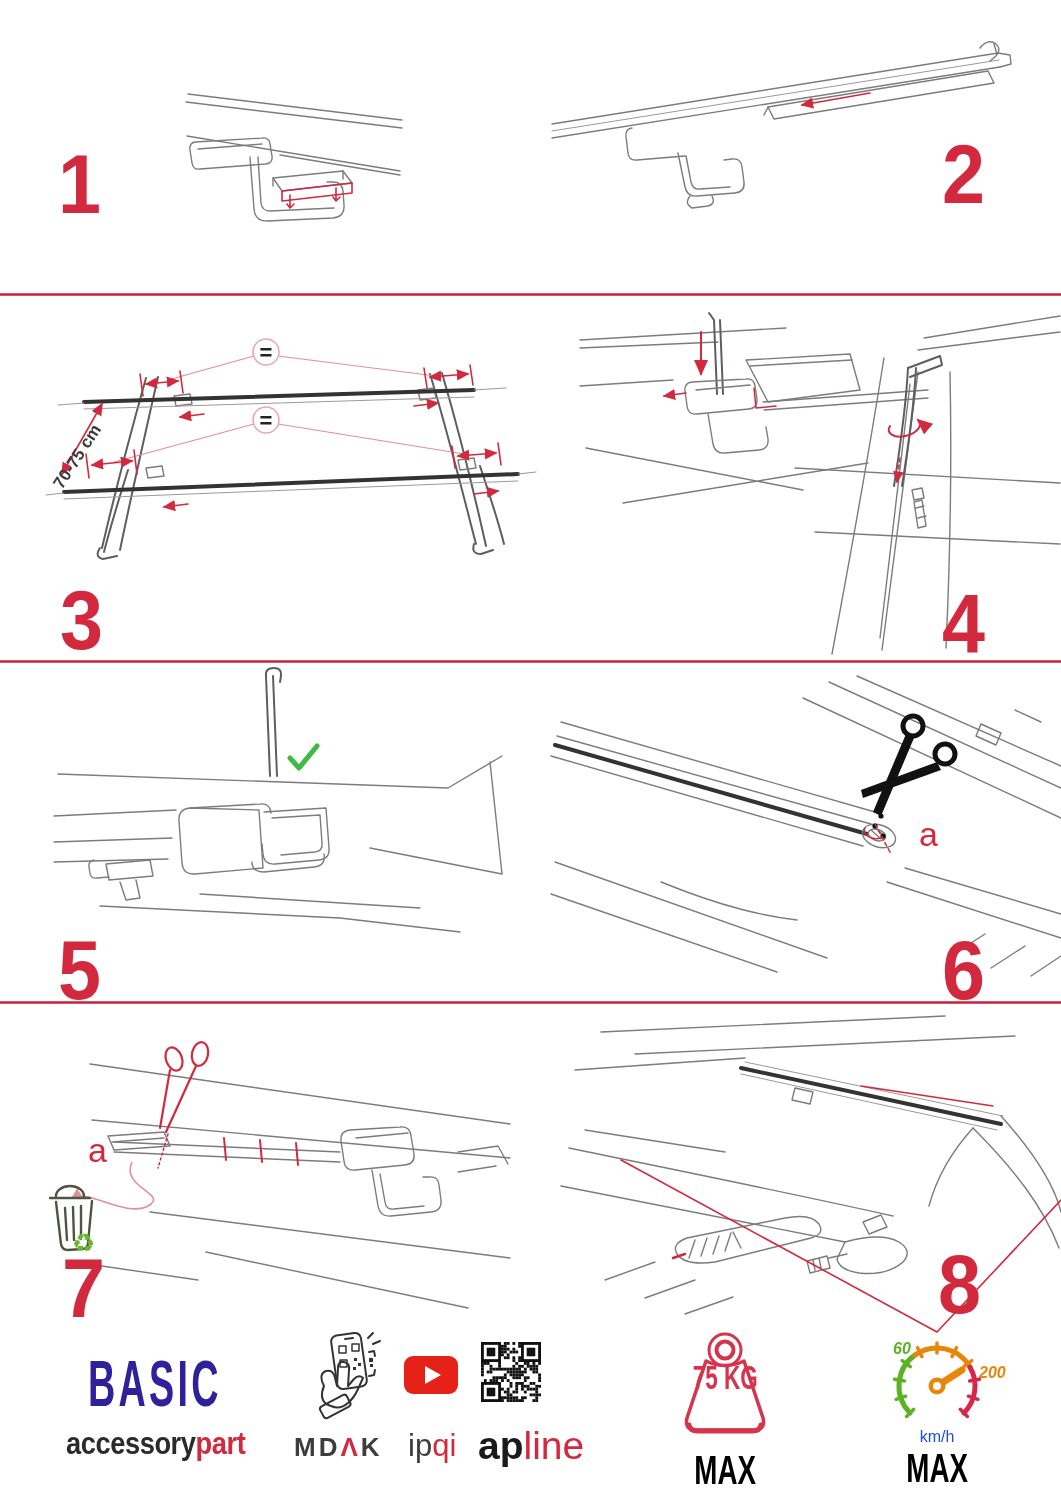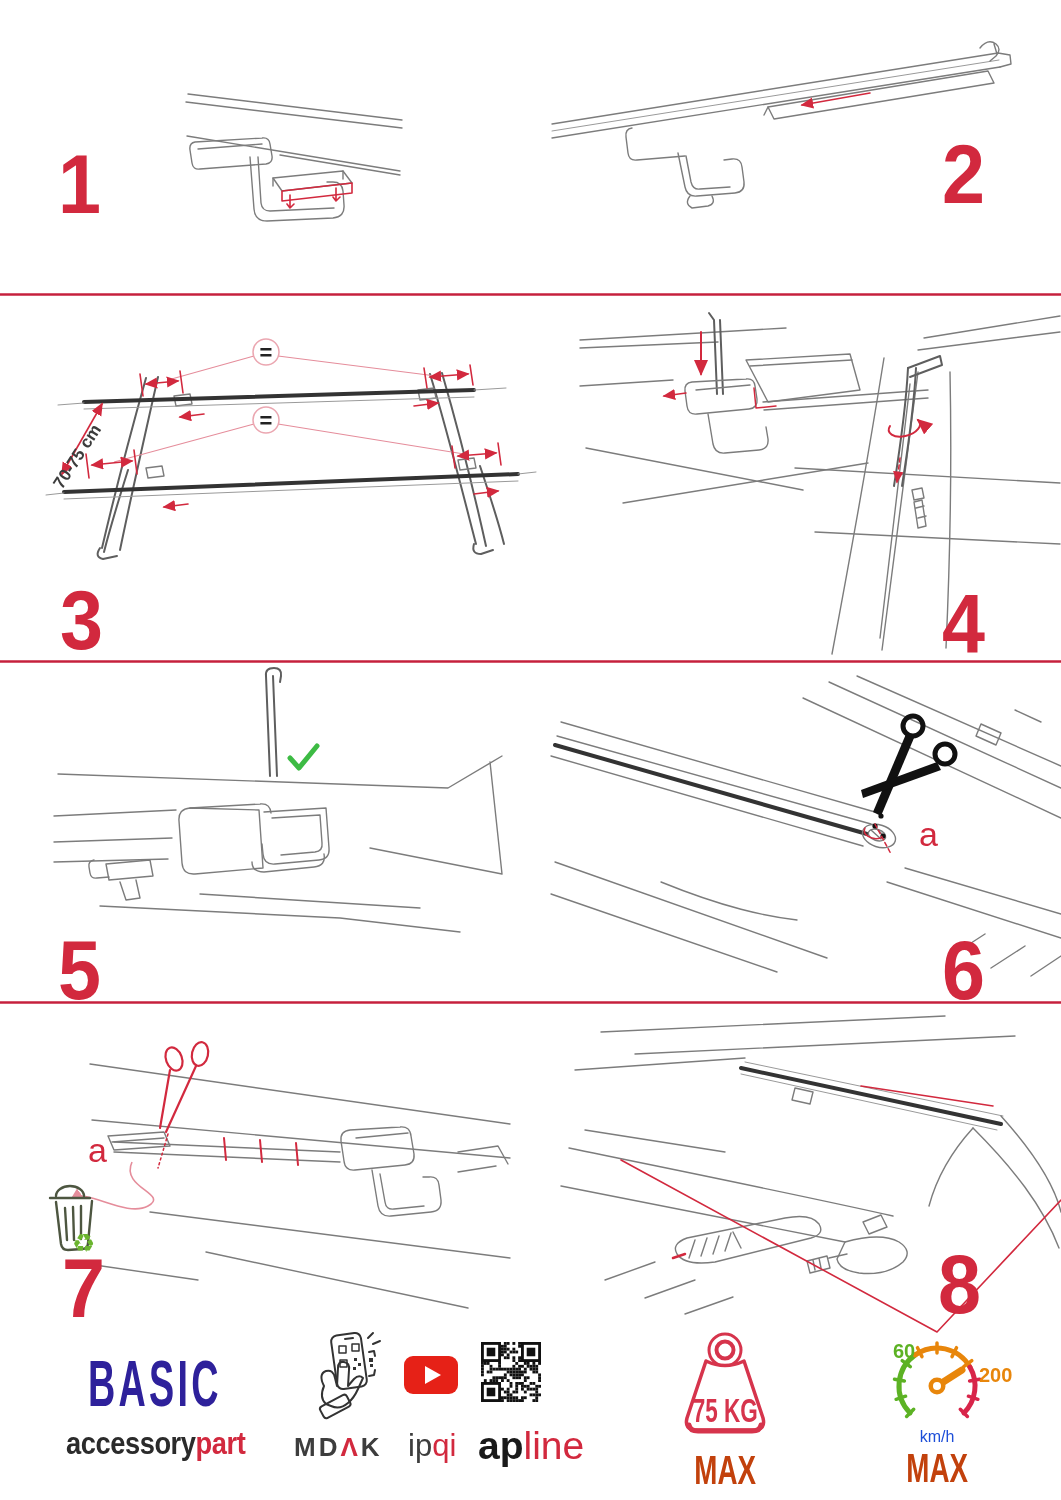--- a/index.html
+++ b/index.html
@@ -33,26 +33,26 @@
   .mdak { font-size:26px; font-weight:700; letter-spacing:3px; color:#3d3d3d; }
   .mdak .acc { color:#d2293e; }
   .ipqi { font-size:31px; color:#3d3d3d; }
   .ipqi .redp { color:#d2293e; }
   .apline { font-size:39px; color:#1a1a1a; font-weight:700; }
   .apline .redp { color:#d2293e; font-weight:400; }
   .yt { position:absolute; left:404px; top:1356px; width:54px; height:38px;
         background:#e62117; border-radius:9px; display:flex; align-items:center; justify-content:center; }
   .yt .tri { width:0; height:0; border-left:16px solid #fff;
              border-top:9px solid transparent; border-bottom:9px solid transparent; margin-left:4px; }
-  .kgval { position:absolute; left:662px; top:1394px; width:126px; text-align:center;
+  .kgval { position:absolute; left:662px; top:1361px; width:126px; text-align:center;
            color:#d6344c; font-size:30px; font-weight:700; }
   .kgval span, .maxlab span { display:inline-block; transform:scale(.75,1.1); transform-origin:center; }
-  .maxlab { position:absolute; width:126px; text-align:center; color:#c2410c;
+  .maxlab { position:absolute; width:126px; text-align:center; color:#000000;
             font-size:37px; font-weight:700; }
-  .gaugelab { position:absolute; font-size:20px; font-weight:700; display:inline-block; }
+  .gaugelab { position:absolute; font-size:16px; font-weight:700; display:inline-block;font-style:italic; }
   .kmh { position:absolute; left:876px; top:1428px; width:122px; text-align:center;
          color:#1d4ed8; font-size:16px; }
 </style>
 </head>
 <body>
 
 <div class="page">
 
   <figure class="step" style="left:150px;top:45px">
     <svg width="380" height="220" viewBox="0 0 380 220">

